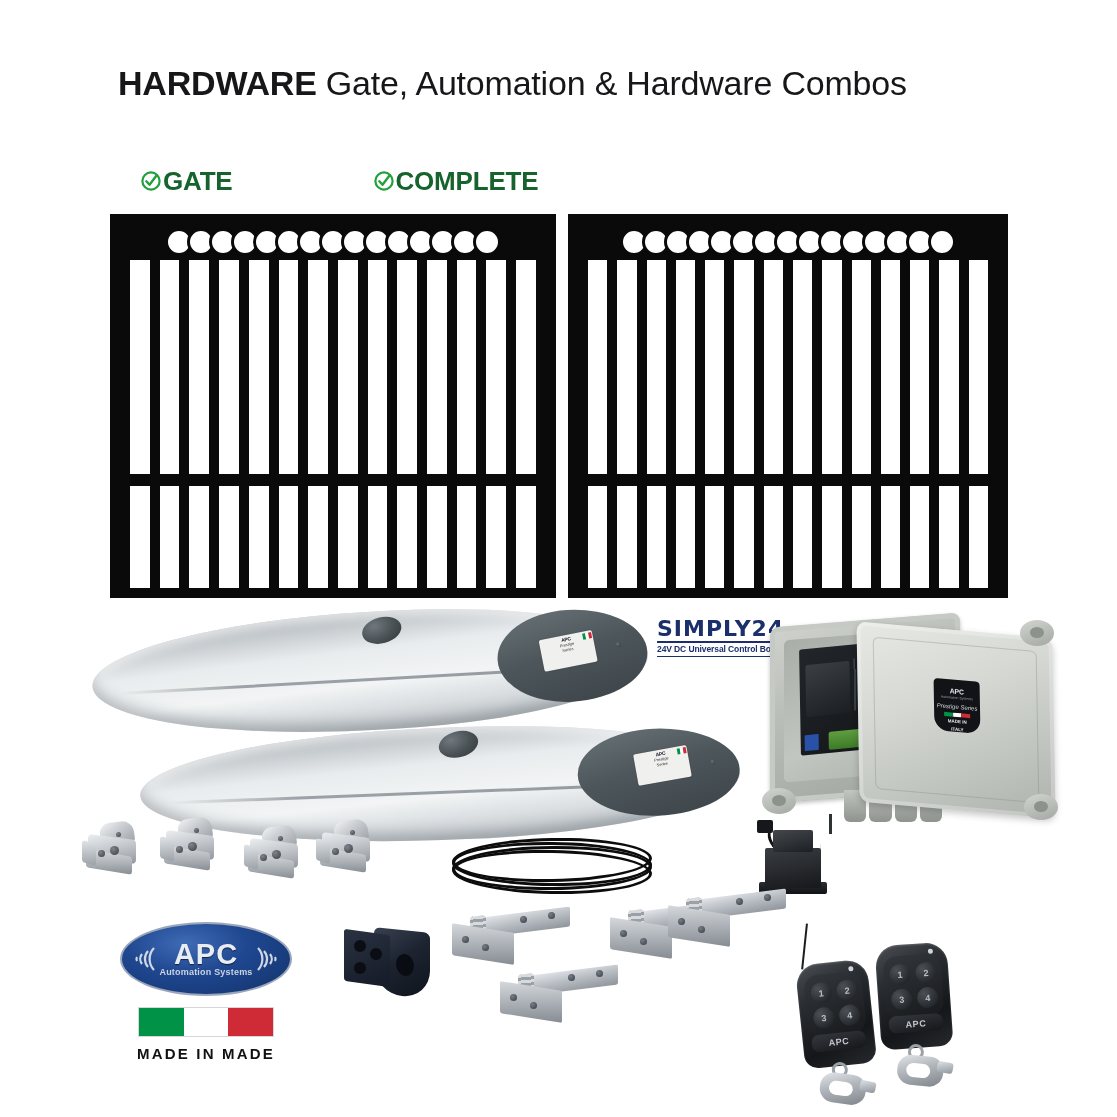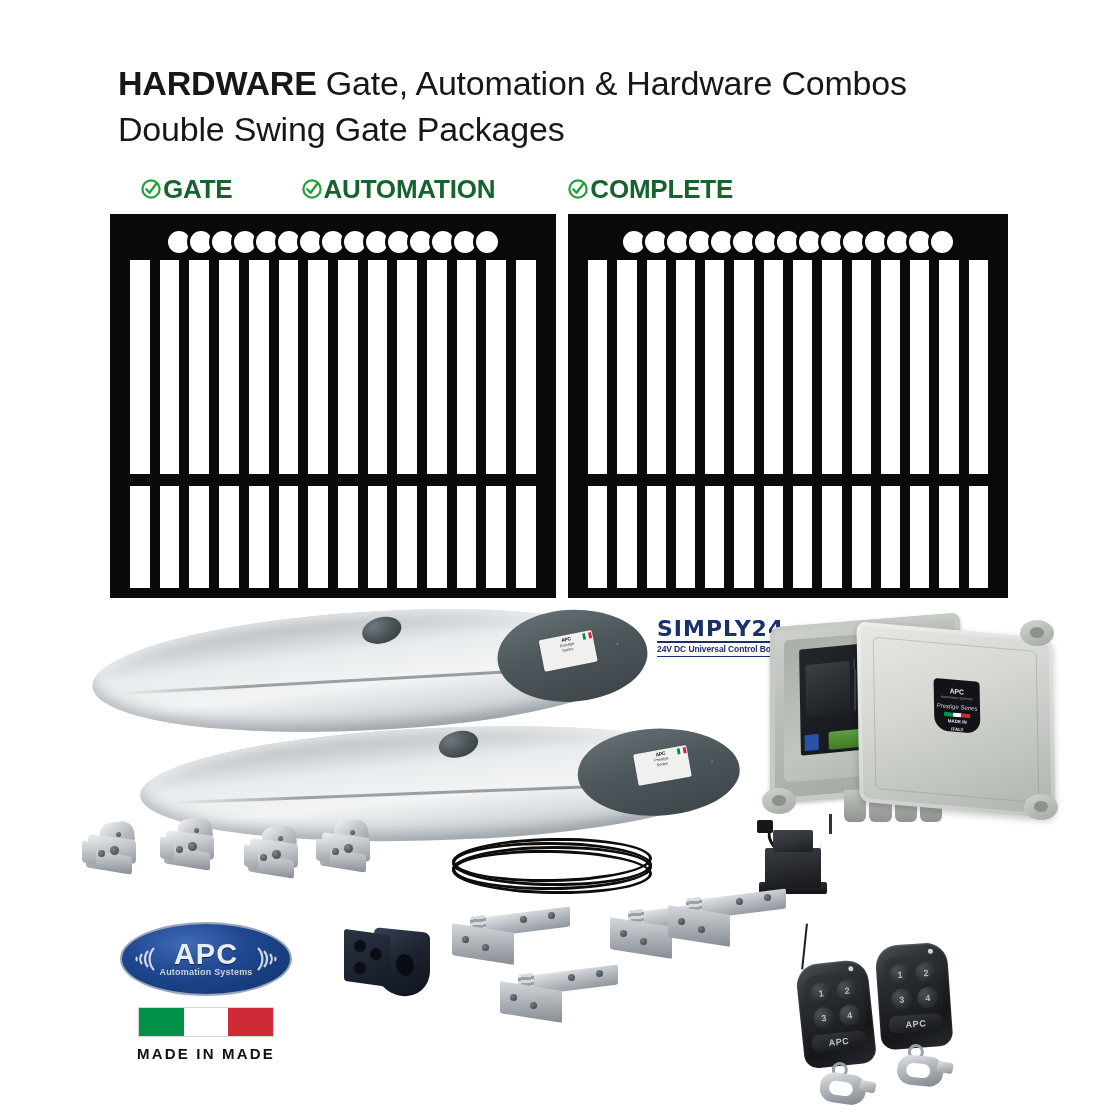--- a/index.html
+++ b/index.html
@@ -21,21 +21,21 @@
     white-space: nowrap;
   }
   .headline .bold { font-weight: bold; }
   .headline-l2 {
     position: absolute; left: 118px; top: 108px;
     font-size: 34px; line-height: 42px; color: #17171a;
     letter-spacing: -0.2px; white-space: nowrap;
   }
 
   
-  .badges { position: absolute; left: 140px; top: 176px; display: flex; }
+  .badges { position: absolute; left: 140px; top: 168px; display: flex; }
   .badge { display: flex; align-items: center; }
   .badge-gap-1 { width: 68px; }
   .badge-gap-2 { width: 72px; }
   .chk { width: 22px; height: 22px; margin-right: 1px; display:block; }
   .badge-label {
     font-size: 26px; font-weight: bold; color: #16632e;
     letter-spacing: -0.2px; line-height: 26px;
   }
 
   
@@ -288,41 +288,33 @@
                  background: linear-gradient(160deg,#dfe3e6,#8e949b); border-radius: 3px; }
 </style>
 </head>
 <body>
 
 <div id="stage">
 
   <div class="headline">
     <span class="bold">HARDWARE</span><span> Gate, Automation &amp; Hardware Combos</span>
   </div>
-  <div class="headline-l2">Double Swing Gate Packages</div>
 
   <div class="badges">
 
     <div class="badge">
       <svg class="chk" viewBox="0 0 24 24">
         <circle cx="12" cy="12" r="9.4" fill="none" stroke="#22a03c" stroke-width="2.4"></circle>
         <path d="M6.9 12.3 L10.4 16.1 L17.6 6.6" fill="none" stroke="#22a03c" stroke-width="2.6" stroke-linecap="round" stroke-linejoin="round"></path>
       </svg>
       <span class="badge-label">GATE</span>
     </div>
 
     <div class="badge-gap-1"></div>
 
-    <div class="badge">
-      <svg class="chk" viewBox="0 0 24 24">
-        <circle cx="12" cy="12" r="9.4" fill="none" stroke="#22a03c" stroke-width="2.4"></circle>
-        <path d="M6.9 12.3 L10.4 16.1 L17.6 6.6" fill="none" stroke="#22a03c" stroke-width="2.6" stroke-linecap="round" stroke-linejoin="round"></path>
-      </svg>
-      <span class="badge-label">AUTOMATION</span>
-    </div>
 
     <div class="badge-gap-2"></div>
 
     <div class="badge">
       <svg class="chk" viewBox="0 0 24 24">
         <circle cx="12" cy="12" r="9.4" fill="none" stroke="#22a03c" stroke-width="2.4"></circle>
         <path d="M6.9 12.3 L10.4 16.1 L17.6 6.6" fill="none" stroke="#22a03c" stroke-width="2.6" stroke-linecap="round" stroke-linejoin="round"></path>
       </svg>
       <span class="badge-label">COMPLETE</span>
     </div>

